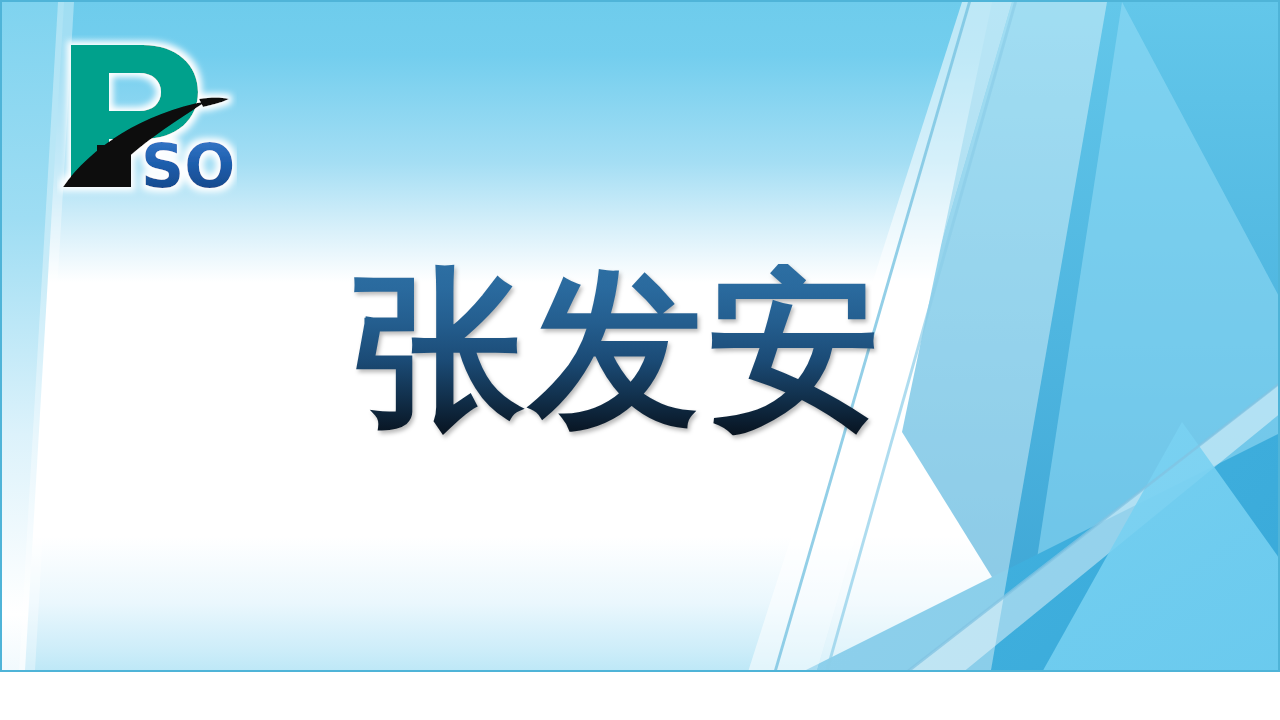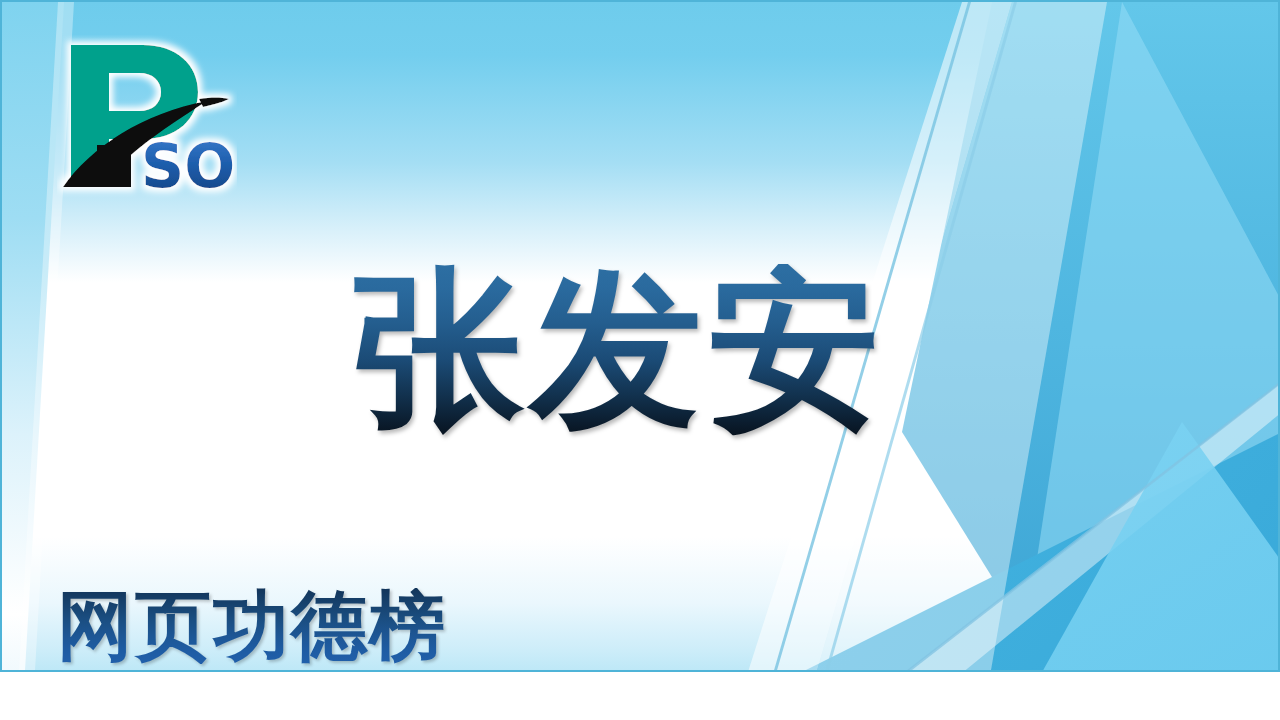--- a/index.html
+++ b/index.html
@@ -222,15 +222,14 @@
         <path d="M40 110 H74 V152 H40 Z" fill="#0A0A0A"></path>
         <path d="M142 64 C154 62 164 62 172 64 C164 68 154 70 146 72 Z" fill="#0A0A0A"></path>
 
         <text x="84" y="152" font-family="'DejaVu Sans','Liberation Sans',sans-serif" font-size="60" font-weight="700" fill="url(#soGrad)">SO</text>
       </g>
     </svg>
   </div>
 
   <div class="title">张发安</div>
 
-  <div class="footer-text">网页功德榜</div>
 
 </div>
 
 </body></html>

